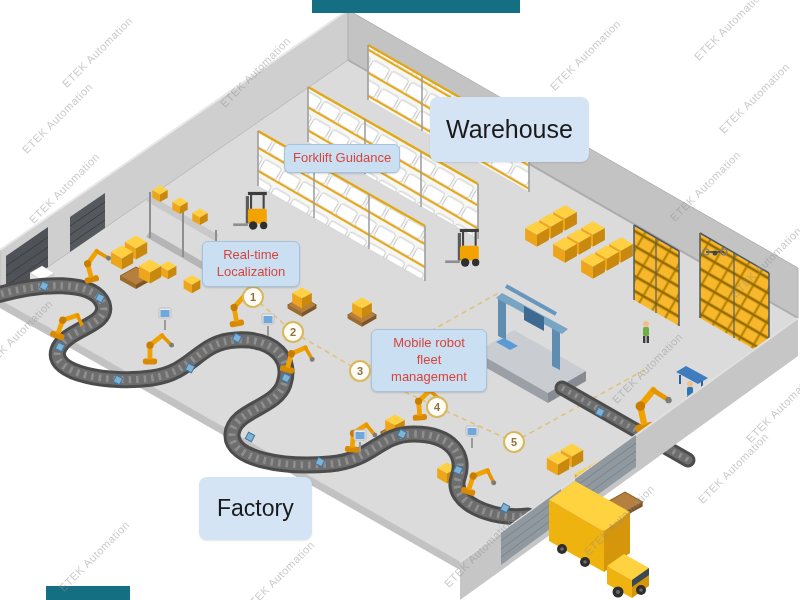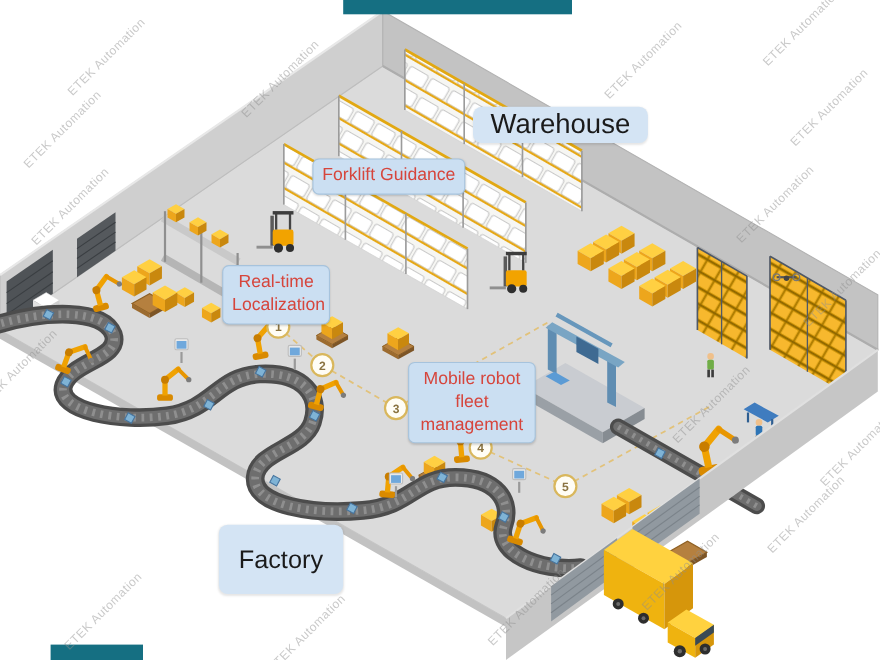--- a/index.html
+++ b/index.html
@@ -10,29 +10,29 @@
   .scene-svg{position:absolute; left:0; top:0;}
   .bar-top{position:absolute; left:312px; top:0; width:208px; height:13px; background:#156f82;}
   .bar-corner{position:absolute; left:46px; top:586px; width:84px; height:14px; background:#156f82;}
   .wm{
     position:absolute; transform:rotate(-45deg); transform-origin:center;
     color:#8f8f8f; opacity:.48; font-size:11px; letter-spacing:.5px;
     white-space:nowrap; pointer-events:none;
   }
   .callout{
     position:absolute; background:#cbdff2; border:1px solid #a6c3dd; border-radius:6px;
-    color:#d6453c; font-size:16px; line-height:1.3; text-align:center;
+    color:#d6453c; font-size:13px; line-height:1.3; text-align:center;
     padding:5px 8px; box-shadow:0 1px 2px rgba(0,0,0,.15);
   }
   .callout.nowrap{white-space:nowrap;}
   .arealabel{
     position:absolute; background:#d4e4f4; border-radius:8px; color:#1a1a1a;
     box-shadow:0 1px 2px rgba(0,0,0,.10);
   }
-  .lbl-warehouse{left:430px; top:97px; padding:2px 16px; font-size:25px;}
+  .lbl-warehouse{left:430px; top:97px; padding:18px 16px; font-size:25px;}
   .lbl-factory{left:199px; top:477px; padding:18px 18px; font-size:23px;}
   .wpnum{font-size:11px; font-weight:bold; fill:#8a7340; text-anchor:middle;}
 </style>
 </head>
 <body>
 
 <div class="stage">
 
   <svg class="scene-svg" width="800" height="600" viewBox="0 0 800 600">
     <defs>

